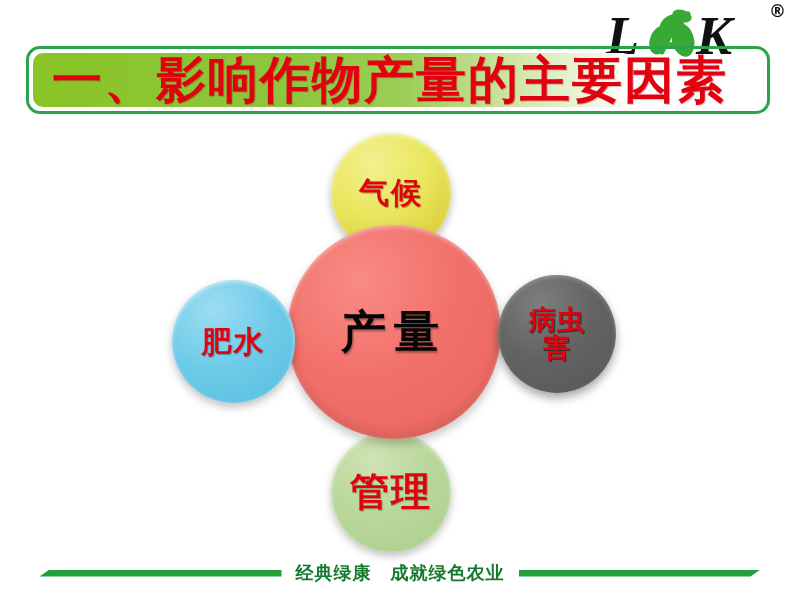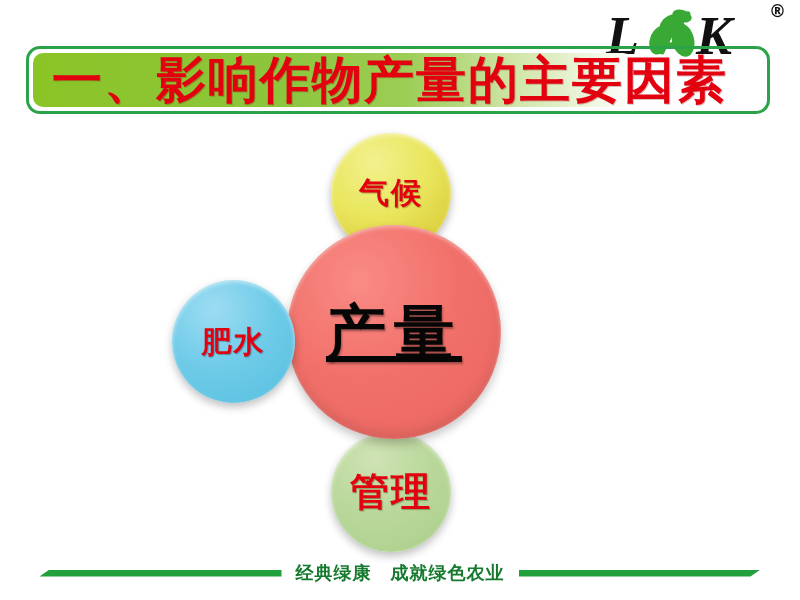--- a/index.html
+++ b/index.html
@@ -120,24 +120,23 @@
     height: 214px;
     background:
       radial-gradient(circle at 34% 26%, #f98b85 0%, #f2706a 46%, #ea6660 100%);
     box-shadow: 0 5px 10px rgba(0,0,0,0.22),
                 inset 0 2px 4px rgba(255,255,255,0.45),
                 inset 0 -6px 12px rgba(0,0,0,0.10);
     z-index: 5;
   }
   #bubble-center .cap {
     color: #060606;
-    font-size: 60px;
+    font-size: 45px;
     letter-spacing: 8px;
     text-shadow: 1px 2px 2px rgba(0,0,0,0.35);
-    text-decoration: underline;
   }
 
   
   #bubble-top {
     left: 331px;
     top: 13px;
     width: 120px;
     height: 120px;
     background:
       radial-gradient(circle at 36% 24%, #f2f18e 0%, #e9e65e 45%, #ddd13f 78%, #d3ae1d 100%);
@@ -276,20 +275,23 @@
     </div>
 
     <div class="bubble" id="bubble-left">
       <span class="cap">肥水</span>
     </div>
 
     <div class="bubble" id="bubble-center">
       <span class="cap">产量</span>
     </div>
 
+    <div class="bubble" id="bubble-right">
+      <span class="cap">病虫害</span>
+    </div>
 
     <div class="bubble" id="bubble-bottom">
       <span class="cap">管理</span>
     </div>
 
   </div>
 
   <div id="footer">
     <div class="rule left"></div>
     <div id="footer-text">经典绿康　成就绿色农业</div>

